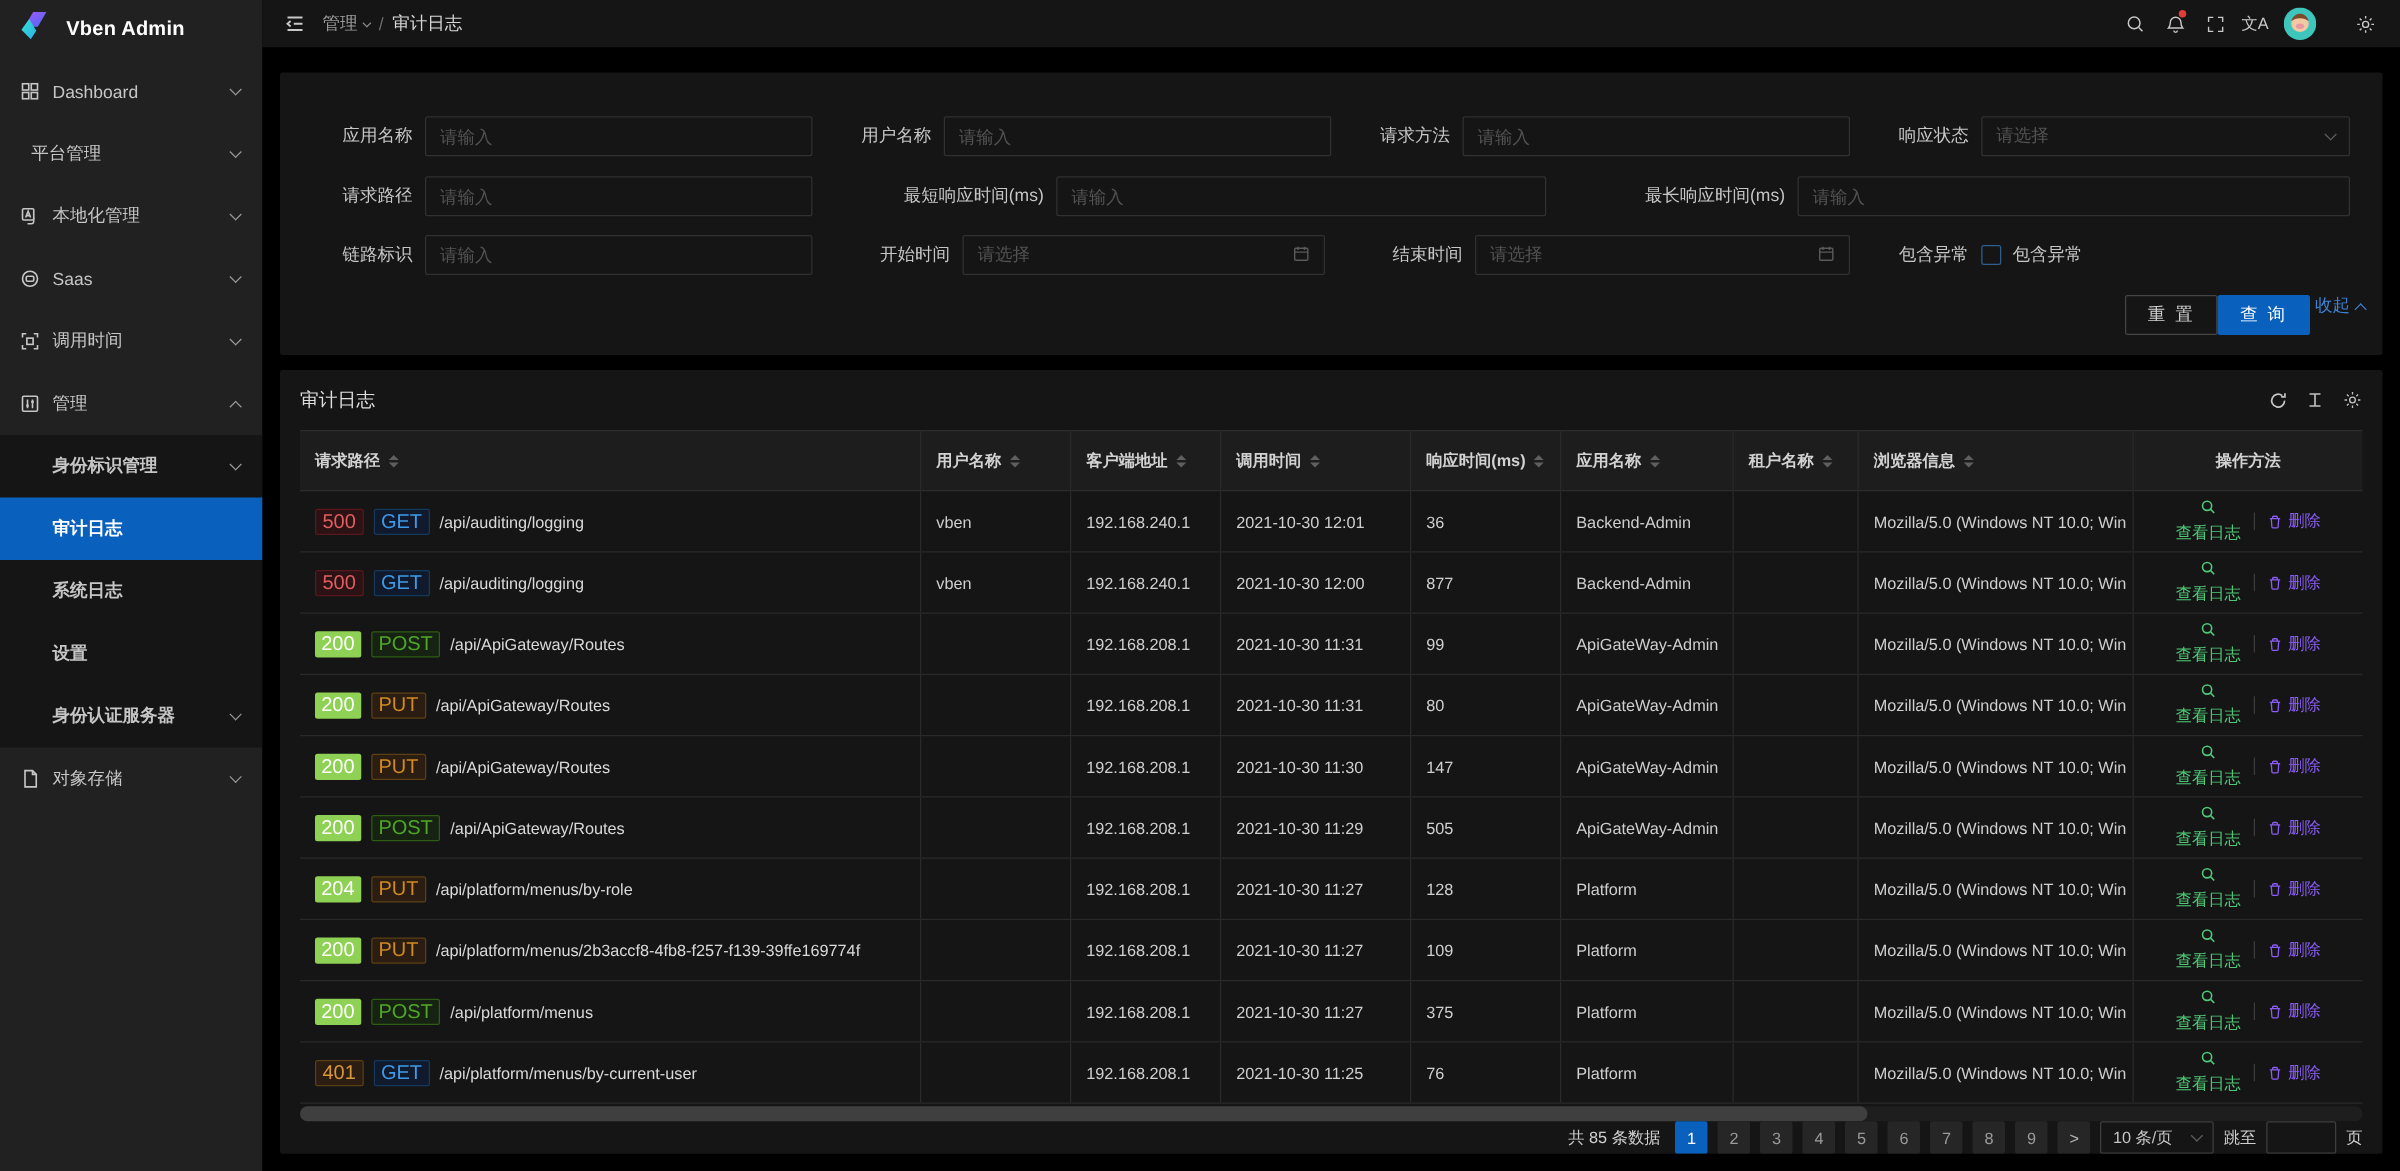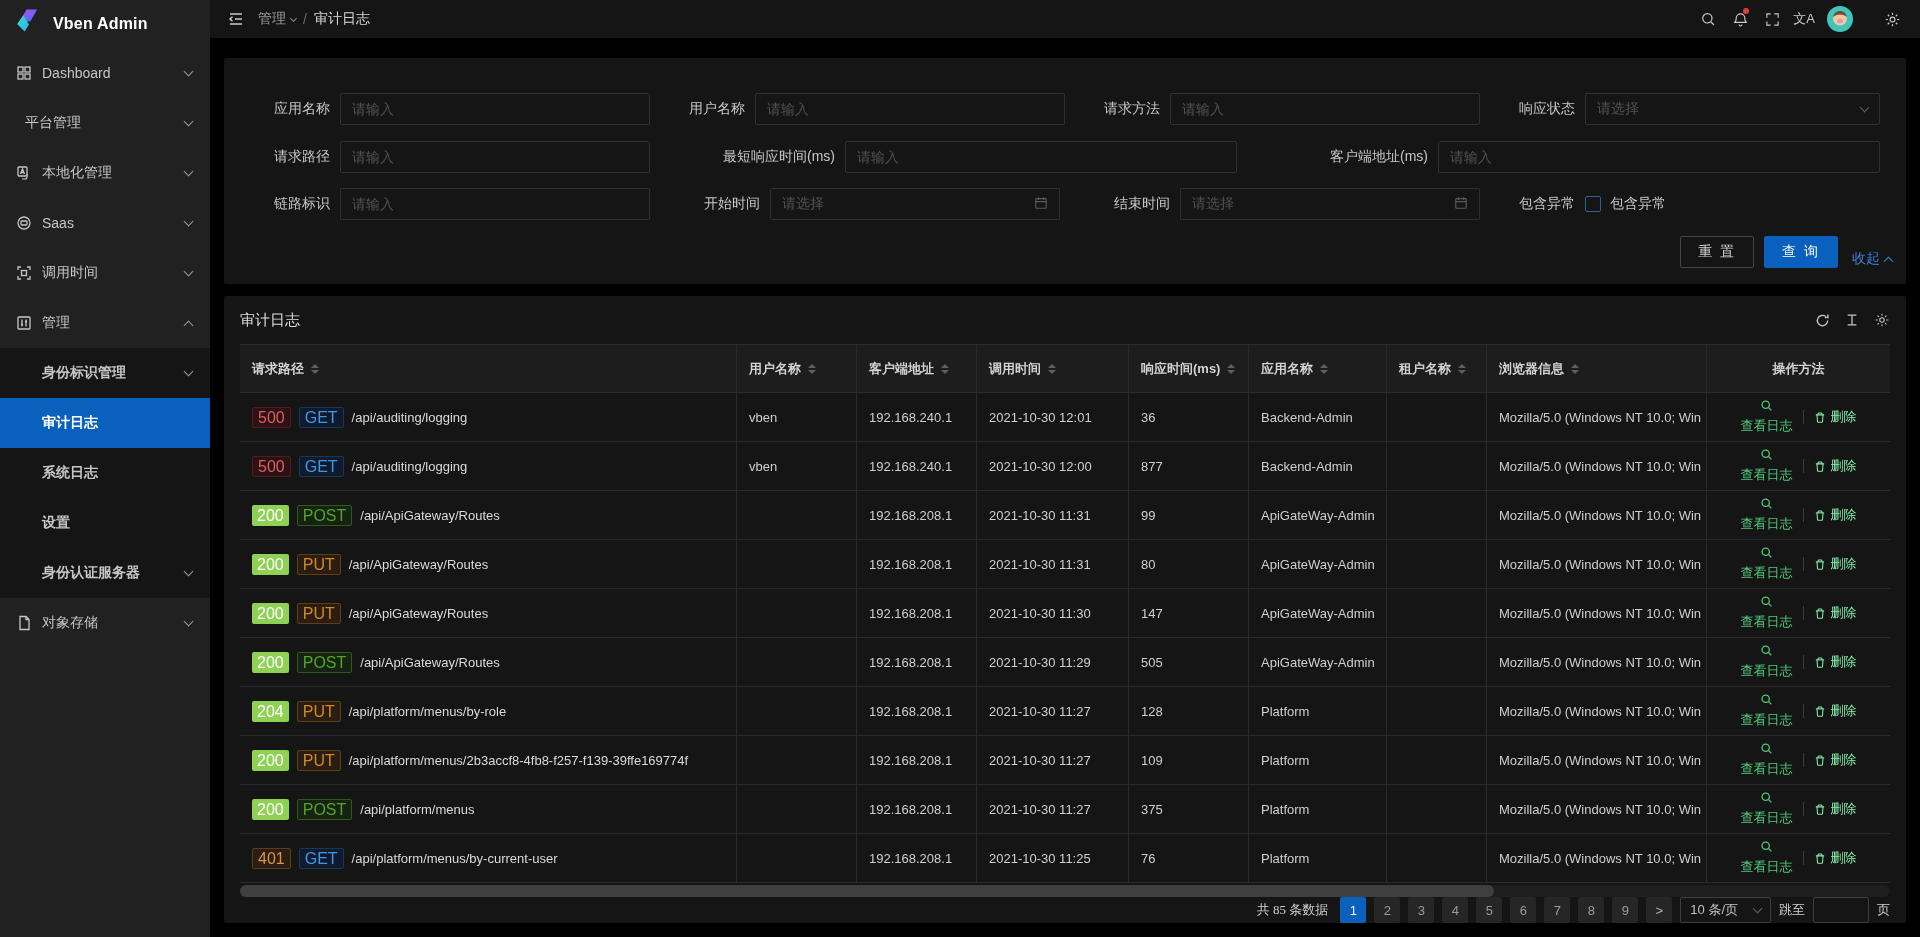--- a/index.html
+++ b/index.html
@@ -54,21 +54,21 @@
     display:flex; align-items:center; padding:0 11px; font-size:14px; color:#d9d9d9; }
   input.fctrl::placeholder { color:#525252; }
   input.fctrl { outline:none; }
   .fctrl.sel, .fctrl.date { justify-content:space-between; cursor:pointer; }
   .ph { color:#525252; }
   .chev-sm { width:7px; height:7px; border-right:1.3px solid #5f5f5f; border-bottom:1.3px solid #5f5f5f; display:inline-block; }
   .chev-sm.down { transform:rotate(45deg); margin-top:-3px; }
   .checkbox { width:16px; height:16px; border:1px solid #2f5e8f; border-radius:2px; margin-left:10px;
     background:transparent; cursor:pointer; flex:none; }
   .cb-label { margin-left:9px; font-size:14px; color:#c6c6c6; }
-  .fbuttons { position:absolute; right:14px; top:178px; display:flex; align-items:flex-end; gap:10px; }
+  .fbuttons { position:absolute; right:14px; top:178px; display:flex; align-items:flex-start; }
   .btn { height:32px; padding:0 17px; font-size:14px; border-radius:2px; cursor:pointer;
     font-family:inherit; letter-spacing:2px; }
   .btn.ghost { background:transparent; border:1px solid #454545; color:#d2d2d2; }
   .btn.primary { background:#0960bd; border:1px solid #0960bd; color:#fff; }
   .collapse-link { display:flex; align-items:center; gap:5px; color:#3d82d6; font-size:14px; cursor:pointer; margin-left:4px; }
   .chev-sm.up-blue { border-color:#3d82d6; transform:rotate(-135deg); margin-top:4px; }
 
   
   .table-card { flex:1; display:flex; flex-direction:column; min-height:0; overflow:hidden; }
   .card-head { height:48px; display:flex; align-items:center; padding:0 16px; flex:none; }
@@ -95,30 +95,30 @@
     font-size:16px; padding:0 5px; flex:none; }
   .st-green { background:#8fd154; color:#fff; }
   .st-red { background:#2a1215; color:#e25d5f; border:1px solid #58181c; line-height:19px; }
   .st-orange { background:#2b1d11; color:#d9973c; border:1px solid #593f14; line-height:19px; }
   .m-blue { background:#111a2c; color:#3c9ae8; border:1px solid #15395b; line-height:19px; }
   .m-green { background:#162312; color:#51a626; border:1px solid #2e5c15; line-height:19px; }
   .m-orange { background:#2b1d11; color:#d08a20; border:1px solid #5c4014; line-height:19px; }
   .action-td { justify-content:center; }
   .act { display:inline-flex; align-items:center; gap:5px; font-size:13px; cursor:pointer; }
   .act.view { color:#50c878;flex-direction:column; }
-  .act.del { color:#86efac;justify-content:center; }
+  .act.del { color:#8b5cf6;justify-content:center; }
   .act-div { width:1px; height:14px; background:#3c3c3c; margin:0 10px; }
 
   .hscroll { margin:2px 16px 0; height:12px; background:#1e1e1e; border-radius:6px; flex:none; }
   .hthumb { width:76%; height:12px; background:#3f3f3f; border-radius:6px; cursor:pointer; }
 
   
   .pagination { margin-top:auto; padding:0 16px 9px; display:flex; align-items:center;
     justify-content:flex-end; gap:8px; font-size:13px; color:#cfcfcf; flex:none; }
-  .total { margin-right:4px;font-family:Liberation Serif, serif; }
+  .total { margin-right:4px; }
   .pages { display:flex; gap:8px; }
   .pg { width:26px; height:26px; background:#262626; border:none; border-radius:2px; color:#9a9a9a;
     font-size:13px; cursor:pointer; font-family:inherit; }
   .pg.active { background:#0960bd; color:#fff; }
   .pg.next { color:#b5b5b5; }
   .pg-select { height:26px; display:flex; align-items:center; gap:16px; padding:0 9px;
     border:1px solid #3e3e3e; border-radius:2px; color:#c3c3c3; cursor:pointer; }
   .jump-input { width:56px; height:26px; background:transparent; border:1px solid #3e3e3e;
     border-radius:2px; color:#d9d9d9; outline:none; padding:0 6px; font-family:inherit; }
 </style>
@@ -328,21 +328,21 @@
 
         <div class="ffield" style="left:10px;top:83px">
           <label class="flabel" style="width:96px">请求路径</label>
           <input class="fctrl" style="width: 310px;" placeholder="请输入">
         </div>
         <div class="ffield" style="left:475px;top:83px">
           <label class="flabel" style="width:136px">最短响应时间(ms)</label>
           <input class="fctrl" style="width: 392px;" placeholder="请输入">
         </div>
         <div class="ffield" style="left:1068px;top:83px">
-          <label class="flabel" style="width:136px">客户端地址(ms)</label>
+          <label class="flabel" style="width:136px">最长响应时间(ms)</label>
           <input class="fctrl" style="width: 442px;" placeholder="请输入">
         </div>
 
         <div class="ffield" style="left:10px;top:130px">
           <label class="flabel" style="width:96px">链路标识</label>
           <input class="fctrl" style="width: 310px;" placeholder="请输入">
         </div>
         <div class="ffield" style="left:440px;top:130px">
           <label class="flabel" style="width:96px">开始时间</label>
           <div class="fctrl date" style="width:290px">

